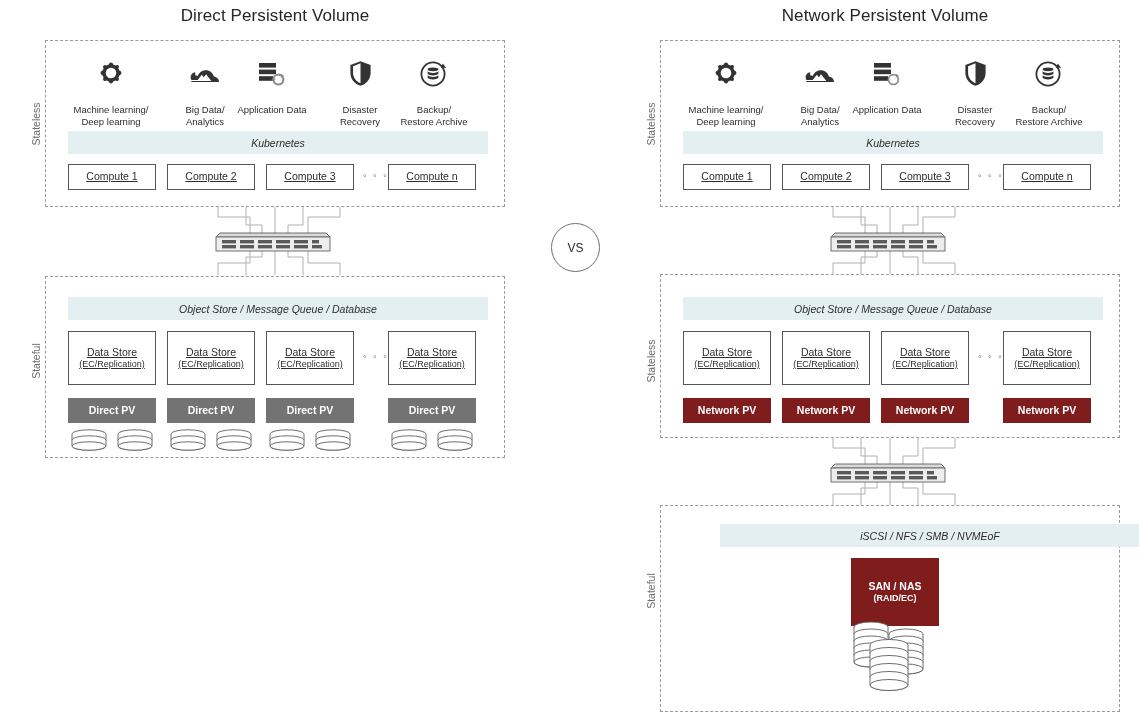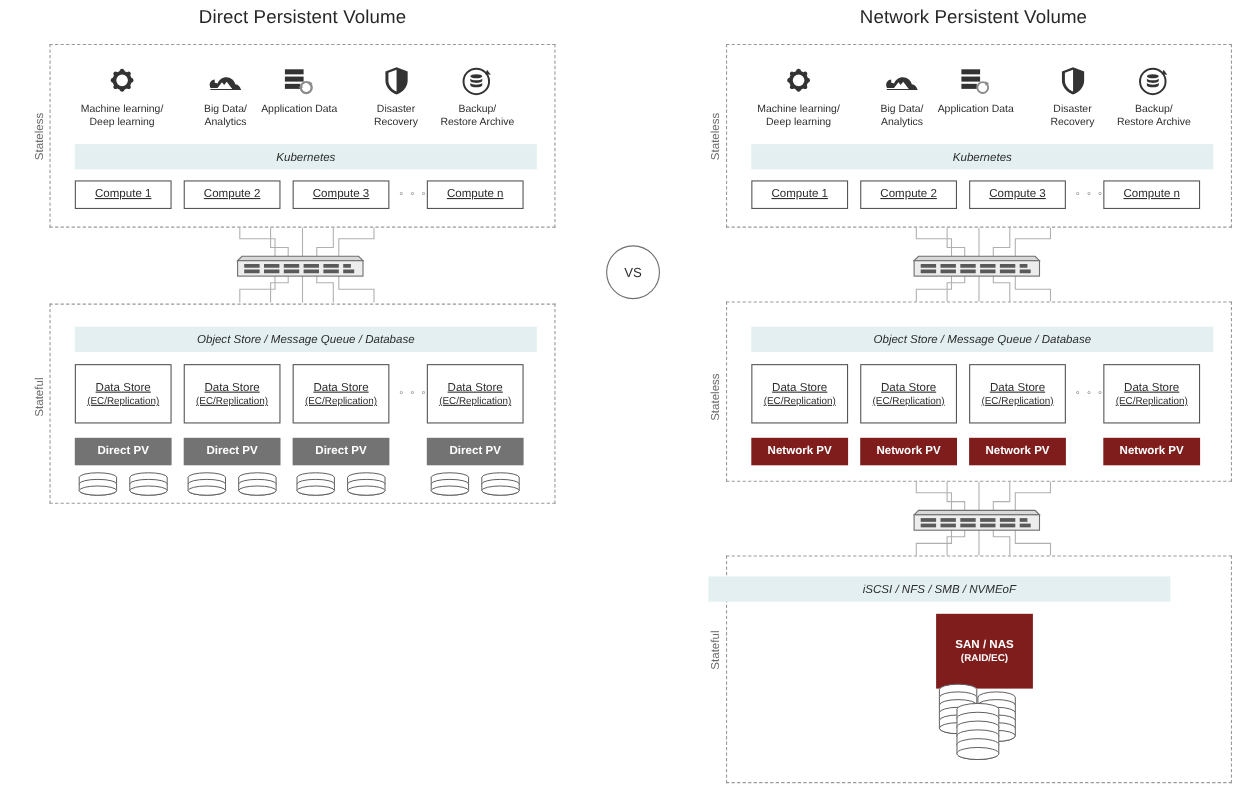--- a/index.html
+++ b/index.html
@@ -48,21 +48,21 @@
   .ell{
     position:absolute;font-size:9px;color:#7a7a7a;letter-spacing:2px;
     white-space:nowrap;
   }
   .icon-cell{
     position:absolute;display:flex;flex-direction:column;
     align-items:center;width:92px;
   }
   .icon-glyph{height:30px;display:flex;align-items:flex-end;justify-content:center;}
   .icon-label{
-    margin-top:7px;font-size:9.5px;line-height:1.22;text-align:center;
+    margin-top:17px;font-size:9.5px;line-height:1.22;text-align:center;
     color:#2d2d2d;white-space:pre-line;
   }
   .vs{
     position:absolute;left:551px;top:223px;width:47px;height:47px;
     border:1.4px solid #6f6f6f;border-radius:50%;
     display:flex;align-items:center;justify-content:center;
     font-size:12px;color:#2d2d2d;background:#fff;
   }
   .switch{position:absolute;}
   .disks{position:absolute;}
@@ -423,21 +423,21 @@
       <rect x="82" y="14" width="14" height="3.4"></rect>
     <rect x="100" y="9" width="7" height="3.4"></rect>
       <rect x="100" y="14" width="10" height="3.4"></rect>
   </g>
 </svg>
 
 <div class="vlabel" style="left:621px;top:585px;width:60px;">Stateful</div>
 
 <div class="dashbox" style="left:660px;top:505px;width:460px;height:207px;"></div>
 
-<div class="bar" style="left:644px;top:524px;width:420px;height:23px;">iSCSI / NFS / SMB / NVMEoF</div>
+<div class="bar" style="left:720px;top:524px;width:420px;height:23px;">iSCSI / NFS / SMB / NVMEoF</div>
 
 <div class="pvbox pv-blue" style="left:851px;top:558px;width:88px;height:68px;">
   <span>SAN / NAS</span>
   <span class="sub">(RAID/EC)</span>
 </div>
 
 <svg class="disks" style="left:845px;top:615px;" width="100" height="85">
   <g fill="#fff" stroke="#5d5d5d" stroke-width=".9">
 
     <ellipse cx="26" cy="12" rx="17" ry="5"></ellipse>

